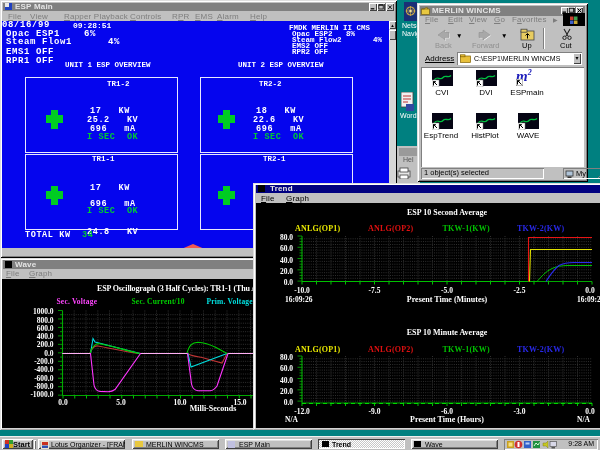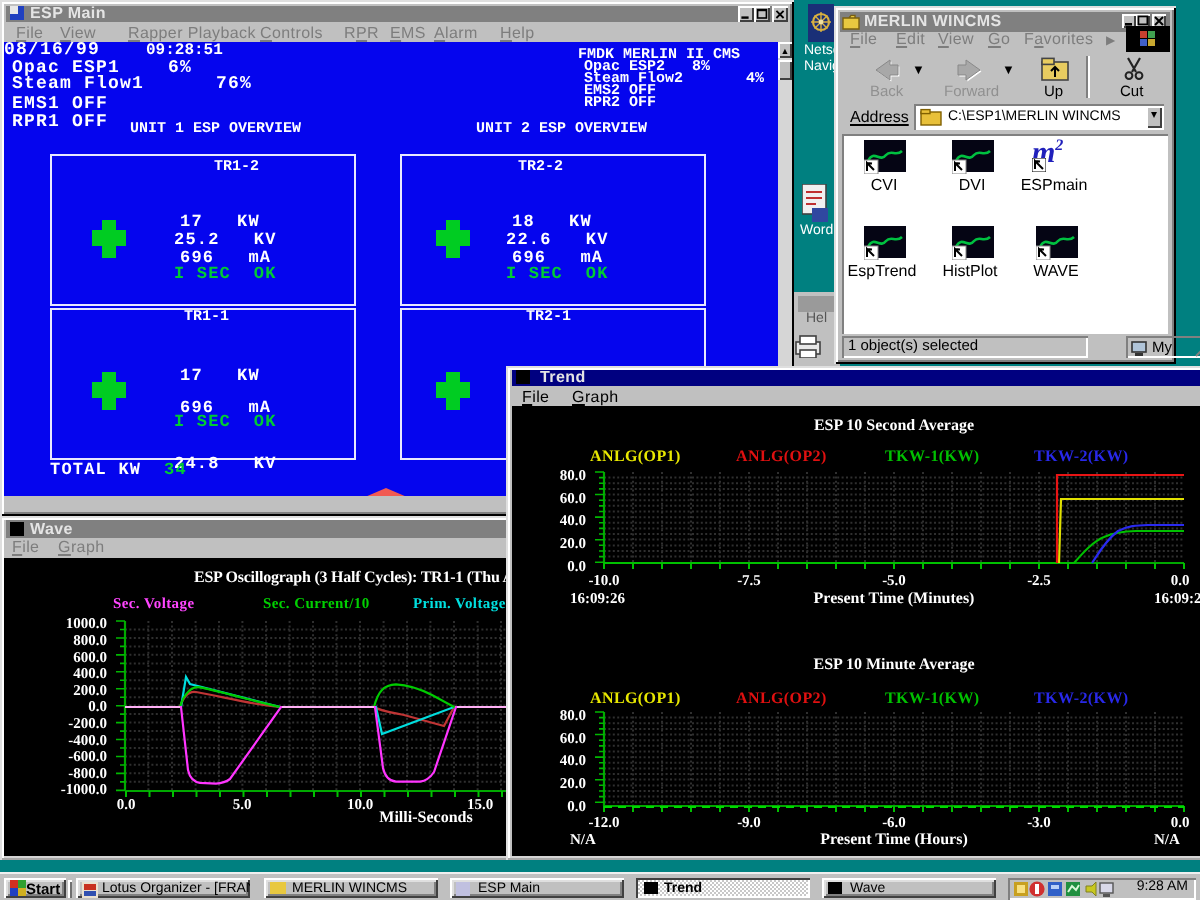--- a/index.html
+++ b/index.html
@@ -56,21 +56,21 @@
         <i style="left:172px;">R<b>P</b>R</i>
         <i style="left:195px;"><b>E</b>MS</i>
         <i style="left:217px;"><b>A</b>larm</i>
         <i style="left:250px;"><b>H</b>elp</i>
   </div>
 
   <div class="abs" id="bluec" style="left:2px;top:21px;width:387px;height:227px;background:#0505ee;overflow:hidden;">
 <span class="mono" style="left:0px;top:-1.5px;font-size:9px;letter-spacing:0.6px;">08/16/99</span>
 <span class="mono" style="left:71px;top:-0.5px;font-size:8px;">09:28:51</span>
 <span class="mono" style="left:4px;top:7.5px;font-size:9px;letter-spacing:0.6px;">Opac ESP1    6%</span>
-<span class="mono" style="left:4px;top:16px;font-size:9px;letter-spacing:0.6px;">Steam Flow1      76%</span>
+<span class="mono" style="left:4px;top:16px;font-size:9px;letter-spacing:0.6px;">Steam Flow1      4%</span>
 <span class="mono" style="left:4px;top:25.5px;font-size:9px;letter-spacing:0.6px;">EMS1 OFF</span>
 <span class="mono" style="left:4px;top:34.5px;font-size:9px;letter-spacing:0.6px;">RPR1 OFF</span>
 <span class="mono" style="left:287px;top:2.7px;font-size:7.5px;">FMDK MERLIN II CMS</span>
 <span class="mono" style="left:290px;top:8.6px;font-size:7.5px;">Opac ESP2   8%</span>
 <span class="mono" style="left:290px;top:15px;font-size:7.5px;">Steam Flow2       4%</span>
 <span class="mono" style="left:290px;top:21.1px;font-size:7.5px;">EMS2 OFF</span>
 <span class="mono" style="left:290px;top:27px;font-size:7.5px;">RPR2 OFF</span>
 <span class="mono" style="left:63px;top:40px;font-size:7.5px;">UNIT 1 ESP OVERVIEW</span>
 <span class="mono" style="left:236px;top:40px;font-size:7.5px;">UNIT 2 ESP OVERVIEW</span>
 <div class="bluebox" style="left:22.5px;top:55.5px;width:151px;height:74px;"></div>

